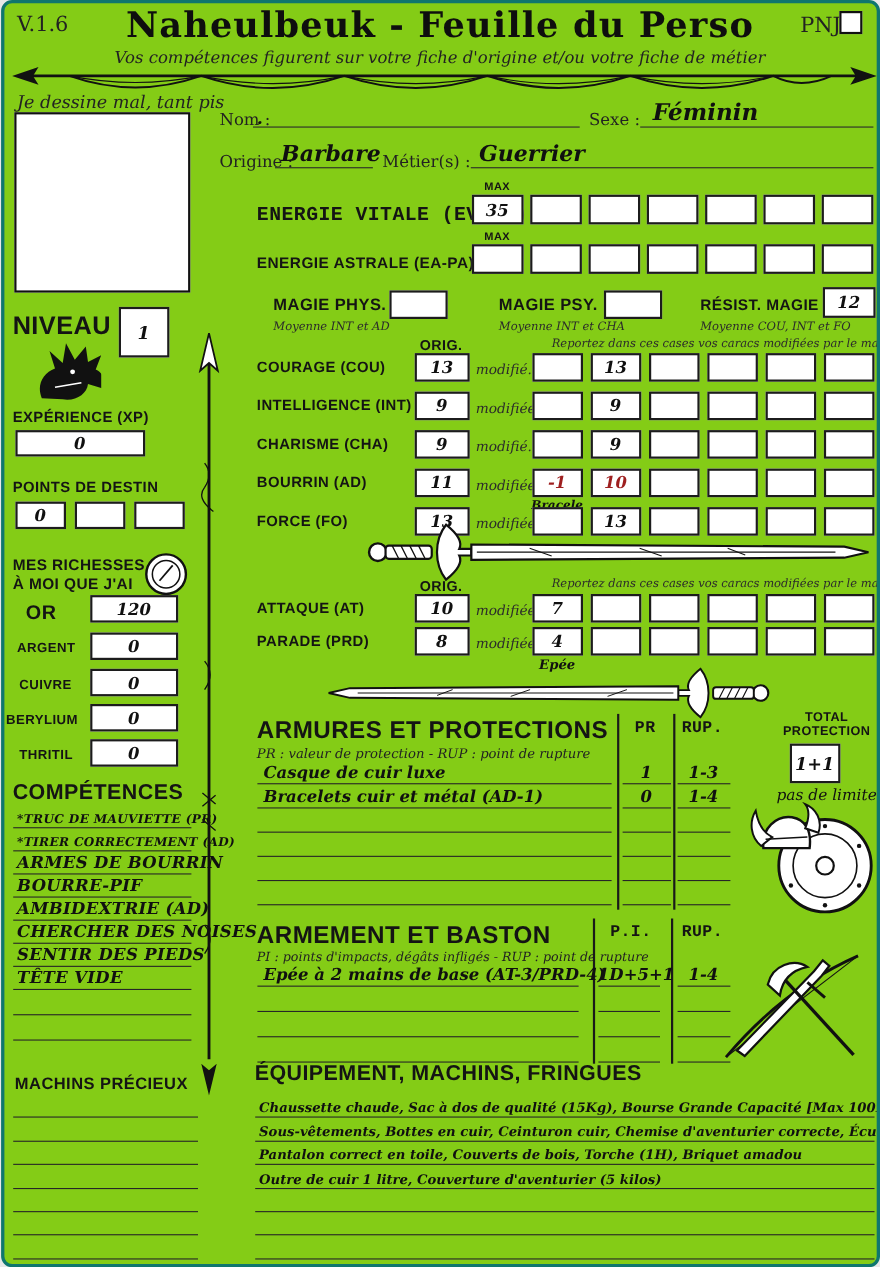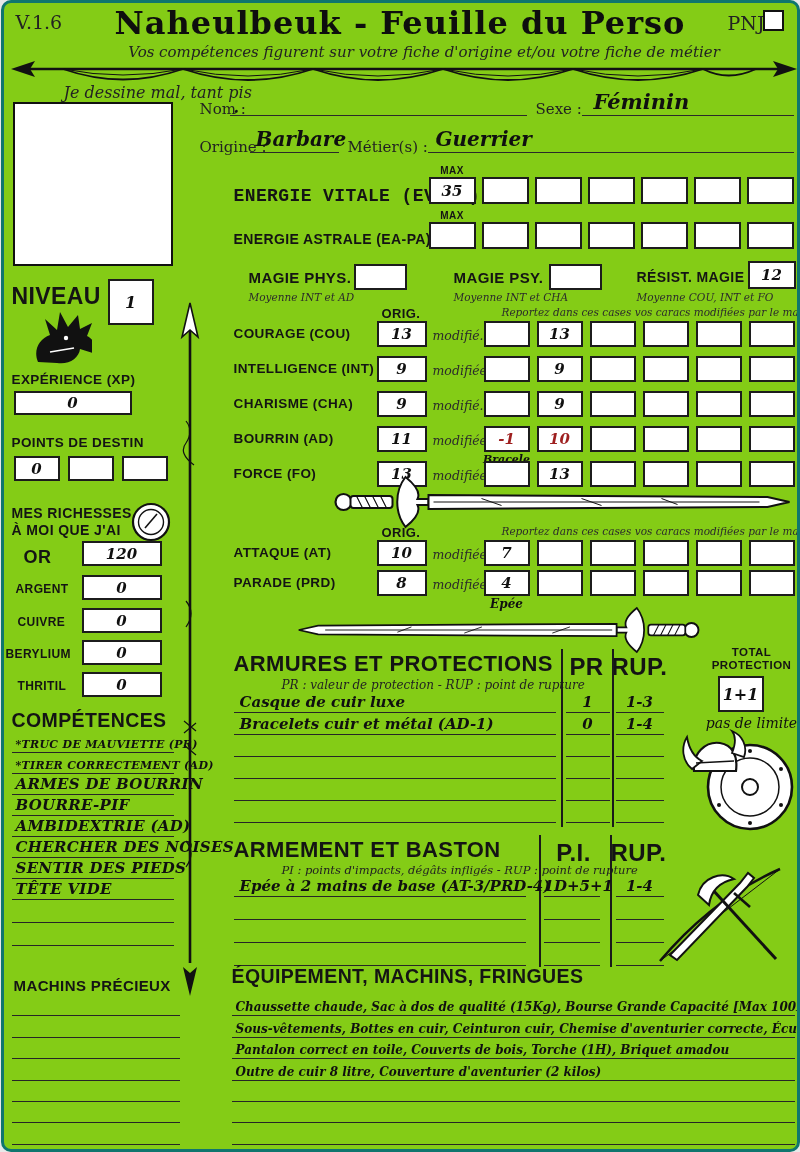--- a/index.html
+++ b/index.html
@@ -3,21 +3,21 @@
 <meta charset="utf-8">
 <style>
   :root{ --red:#9e1f1f; --ink:#161616; }
   html,body{margin:0;padding:0;background:#e8e8e8;}
   .page{position:relative;width:799px;height:1152px;background:#84cc16;border:3px solid #0f766e;
         border-radius:10px;box-sizing:border-box;overflow:hidden;margin:0 auto;color:var(--ink);}
   .abs{position:absolute;}
   .hd{font-family:"Liberation Sans","DejaVu Sans",sans-serif;font-weight:700;color:#141414;
       letter-spacing:.4px;white-space:nowrap;}
   .cal{font-family:"DejaVu Serif",serif;color:#222;white-space:nowrap;}
-  .it{font-style:italic;padding-left:48px;}
+  .it{font-style:italic;}
   .hw{font-family:"DejaVu Serif",serif;font-style:italic;font-weight:700;color:#101010;white-space:nowrap;}
   .box{border:2px solid #1c1c1c;background:#fff;box-sizing:border-box;display:flex;align-items:center;
        justify-content:center;font-family:"DejaVu Serif",serif;font-style:italic;font-weight:700;
        font-size:15px;color:#101010;flex:none;}
   .ul{border-bottom:1.6px solid #2a2a2a;box-sizing:border-box;}
   .boxrow{display:flex;}
   .boxrow[data-red="true"] .box{color:var(--red);}
   .statrow{left:0;width:800px;height:26px;}
   .statrow .slabel{position:absolute;left:230px;top:5px;font-size:13.5px;}
   .statrow .orig{position:absolute;left:373px;top:0;width:50px;height:26px;}
@@ -46,21 +46,21 @@
   .tc-name{left:0;}
   .armor-rows .tc-name{width:322px;}
   .weap-rows .tc-name{width:292px;}
   .tc-name .wtext{left:6px;}
   .tc-c1 .wtext,.tc-c2 .wtext{left:0;right:0;text-align:center;}
   .armor-rows .tc-c1{left:332px;width:44px;}
   .armor-rows .tc-c2{left:382px;width:48px;}
   .weap-rows .tc-c1{left:310px;width:56px;}
   .weap-rows .tc-c2{left:382px;width:48px;}
   .vline{position:absolute;width:0;border-left:2px solid #1a1a1a;}
-  .colhd{font-size:24px;text-align:center;}
+  .colhd{font-size:15px;text-align:center;font-family:Liberation Mono, monospace;}
   svg{display:block;}
 </style>
 </head>
 <body style="--red: #9e1f1f; --ink: #161616;">
 
 <svg width="0" height="0" style="position:absolute">
   <symbol id="sword" viewBox="0 0 460 54">
     <circle cx="12" cy="27" r="8" fill="#fff" stroke="#111" stroke-width="2.2"></circle>
     <rect x="19" y="21" width="42" height="12" rx="3" fill="#fff" stroke="#111" stroke-width="2"></rect>
     <path d="M25,21 l6,12 M33,21 l6,12 M41,21 l6,12 M49,21 l6,12" stroke="#111" stroke-width="1.2" fill="none"></path>
@@ -503,21 +503,21 @@
       <div class="wline">
         <span class="wtext">Chaussette chaude, Sac à dos de qualité (15Kg), Bourse Grande Capacité [Max 100PO]</span>
       </div>
       <div class="wline">
         <span class="wtext">Sous-vêtements, Bottes en cuir, Ceinturon cuir, Chemise d'aventurier correcte, Écuelle</span>
       </div>
       <div class="wline">
         <span class="wtext">Pantalon correct en toile, Couverts de bois, Torche (1H), Briquet amadou</span>
       </div>
       <div class="wline">
-        <span class="wtext">Outre de cuir 8 litre, Couverture d'aventurier (2 kilos)</span>
+        <span class="wtext">Outre de cuir 1 litre, Couverture d'aventurier (5 kilos)</span>
       </div>
       <div class="wline">
         <span class="wtext"></span>
       </div>
       <div class="wline">
         <span class="wtext"></span>
       </div>
       <div class="wline">
         <span class="wtext"></span>
       </div>

